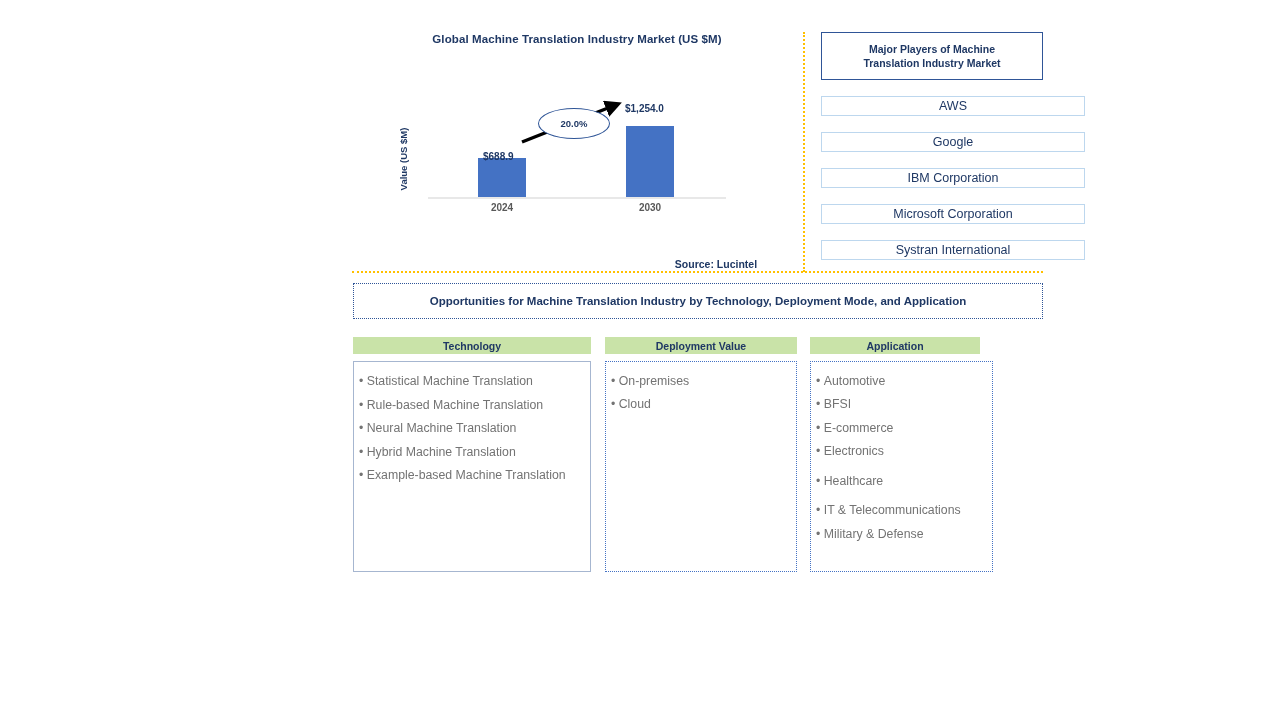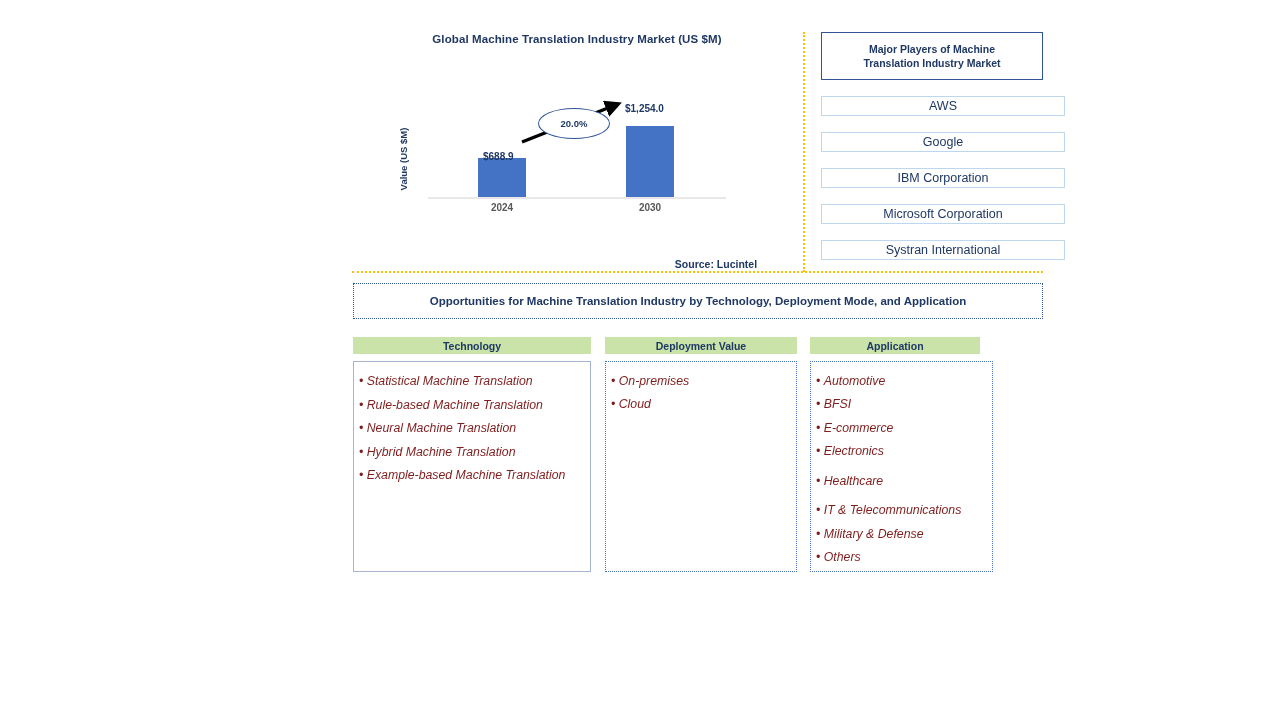--- a/index.html
+++ b/index.html
@@ -162,21 +162,21 @@
     justify-content: center;
     text-align: center;
     font-size: 10.5px;
     font-weight: bold;
     line-height: 14px;
     color: #1F3864;
     padding: 0 6px;
   }
   .player-box {
     box-sizing: border-box;
-    width: 244px;
+    width: 264px;
     height: 20px;
     margin-top: 16px;
     border: 1px solid #BDD7EE;
     background: #ffffff;
     display: flex;
     align-items: center;
     justify-content: center;
     font-size: 12.5px;
     color: #1F3864;
   }
@@ -214,23 +214,22 @@
   }
   .col-body {
     position: absolute;
     box-sizing: border-box;
     background: #ffffff;
     padding: 8px 4px 8px 5px;
   }
   .col-body .bullet-item {
     font-size: 12.3px;
     line-height: 23px;
-    color: #7f1d1d;
+    color: #737373;
     white-space: nowrap;
-    font-style: italic;
   }
   .col-body.wrap .bullet-item { white-space: normal; }
 
   #header-technology { left: 353px; top: 337px; width: 238px; }
   #body-technology {
     left: 353px; top: 361px; width: 238px; height: 211px;
     border: 1px solid #A6B6D0;
   }
   #body-technology .bullet-item { line-height: 23.5px; }
 
@@ -320,14 +319,13 @@
 
 <div class="col-header" id="header-application">Application</div>
 <div class="col-body" id="body-application">
   <div class="bullet-item"><span>•&nbsp;</span><span>Automotive</span></div>
   <div class="bullet-item"><span>•&nbsp;</span><span>BFSI</span></div>
   <div class="bullet-item"><span>•&nbsp;</span><span>E-commerce</span></div>
   <div class="bullet-item"><span>•&nbsp;</span><span>Electronics</span></div>
   <div class="bullet-item gap-before"><span>•&nbsp;</span><span>Healthcare</span></div>
   <div class="bullet-item gap-before"><span>•&nbsp;</span><span>IT &amp; Telecommunications</span></div>
   <div class="bullet-item"><span>•&nbsp;</span><span>Military &amp; Defense</span></div>
-  <div class="bullet-item"><span>•&nbsp;</span><span>Others</span></div>
 </div>
 
 </body></html>

